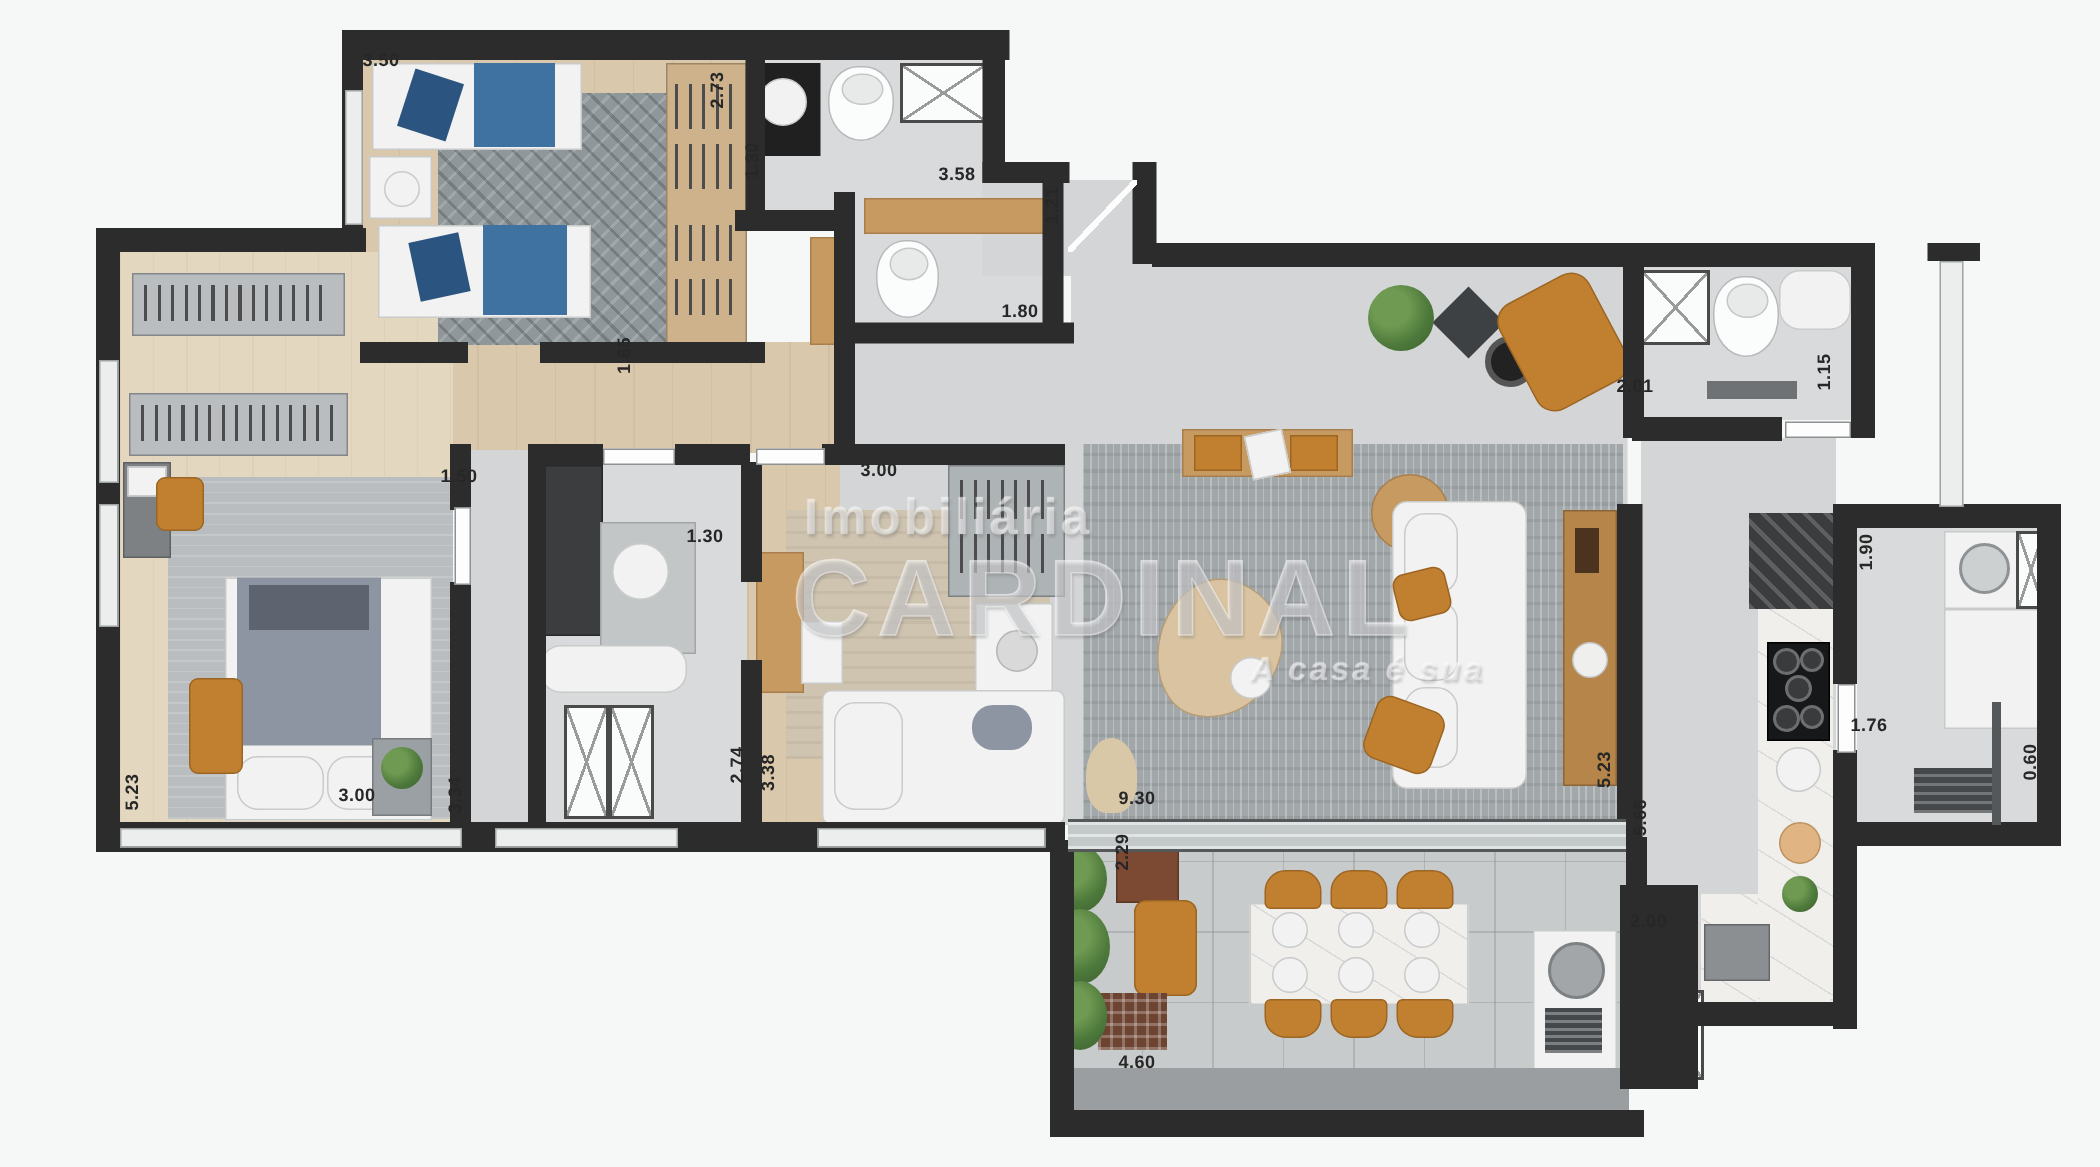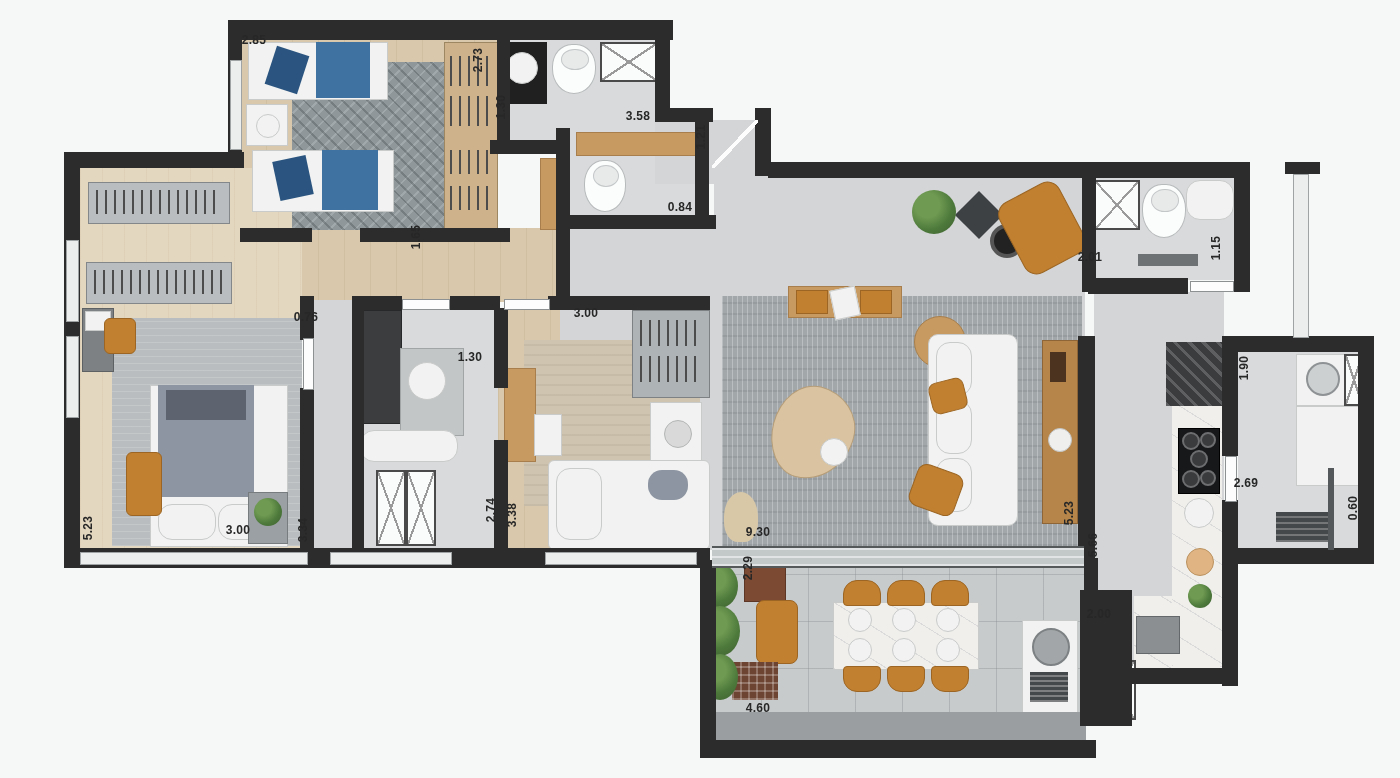--- a/index.html
+++ b/index.html
@@ -271,36 +271,41 @@
   <div class="fu white round" style="left:848px;top:608px;width:22px;height:22px;z-index:4;"></div>
   <div class="fu white round" style="left:892px;top:608px;width:22px;height:22px;z-index:4;"></div>
   <div class="fu white round" style="left:936px;top:608px;width:22px;height:22px;z-index:4;"></div>
   <div class="fu white round" style="left:848px;top:638px;width:22px;height:22px;z-index:4;"></div>
   <div class="fu white round" style="left:892px;top:638px;width:22px;height:22px;z-index:4;"></div>
   <div class="fu white round" style="left:936px;top:638px;width:22px;height:22px;z-index:4;"></div>
   <div class="fu white" style="left:1022px;top:620px;width:54px;height:92px;"></div>
   <div class="fu round" style="left:1032px;top:628px;width:34px;height:34px;background:#a2a6a8;border:2px solid #7d8183;"></div>
   <div class="fu" style="left:1030px;top:672px;width:38px;height:30px;background:#45484a;background-image:repeating-linear-gradient(0deg,rgba(255,255,255,.3) 0 2px,transparent 2px 5px);"></div>
 
+  <div class="watermark">
+    <div class="wm-top">Imobiliária</div>
+    <div class="wm-main">CARDINAL</div>
+    <div class="wm-tag">A casa é sua</div>
+  </div>
 
   <div id="dim-layer">
-      <div class="dim" style="left: 236px; top: 33px;">2.85</div>
+      <div class="dim" style="left: 236px; top: 33px;">3.50</div>
       <div class="dim" style="left: 460px; top: 53px; transform: rotate(-90deg);">2.73</div>
       <div class="dim" style="left: 483px; top: 100px; transform: rotate(-90deg);">1.30</div>
       <div class="dim" style="left: 620px; top: 109px;">3.58</div>
       <div class="dim" style="left: 683px; top: 130px; transform: rotate(-90deg);">1.21</div>
-      <div class="dim" style="left: 662px; top: 200px;">0.84</div>
+      <div class="dim" style="left: 662px; top: 200px;">1.80</div>
       <div class="dim" style="left: 398px; top: 230px; transform: rotate(-90deg);">1.65</div>
       <div class="dim" style="left: 1072px; top: 250px;">2.01</div>
       <div class="dim" style="left: 1198px; top: 241px; transform: rotate(-90deg);">1.15</div>
-      <div class="dim" style="left: 288px; top: 310px;">0.76</div>
+      <div class="dim" style="left: 288px; top: 310px;">1.50</div>
       <div class="dim" style="left: 568px; top: 306px;">3.00</div>
       <div class="dim" style="left: 452px; top: 350px;">1.30</div>
       <div class="dim" style="left: 1226px; top: 361px; transform: rotate(-90deg);">1.90</div>
-      <div class="dim" style="left: 1228px; top: 476px;">2.69</div>
+      <div class="dim" style="left: 1228px; top: 476px;">1.76</div>
       <div class="dim" style="left: 1335px; top: 501px; transform: rotate(-90deg);">0.60</div>
       <div class="dim" style="left: 473px; top: 503px; transform: rotate(-90deg);">2.74</div>
       <div class="dim" style="left: 494px; top: 508px; transform: rotate(-90deg);">3.38</div>
       <div class="dim" style="left: 740px; top: 525px;">9.30</div>
       <div class="dim" style="left: 70px; top: 521px; transform: rotate(-90deg);">5.23</div>
       <div class="dim" style="left: 220px; top: 523px;">3.00</div>
       <div class="dim" style="left: 285px; top: 523px; transform: rotate(-90deg);">3.34</div>
       <div class="dim" style="left: 1051px; top: 506px; transform: rotate(-90deg);">5.23</div>
       <div class="dim" style="left: 1075px; top: 538px; transform: rotate(-90deg);">5.66</div>
       <div class="dim" style="left: 730px; top: 561px; transform: rotate(-90deg);">2.29</div>

